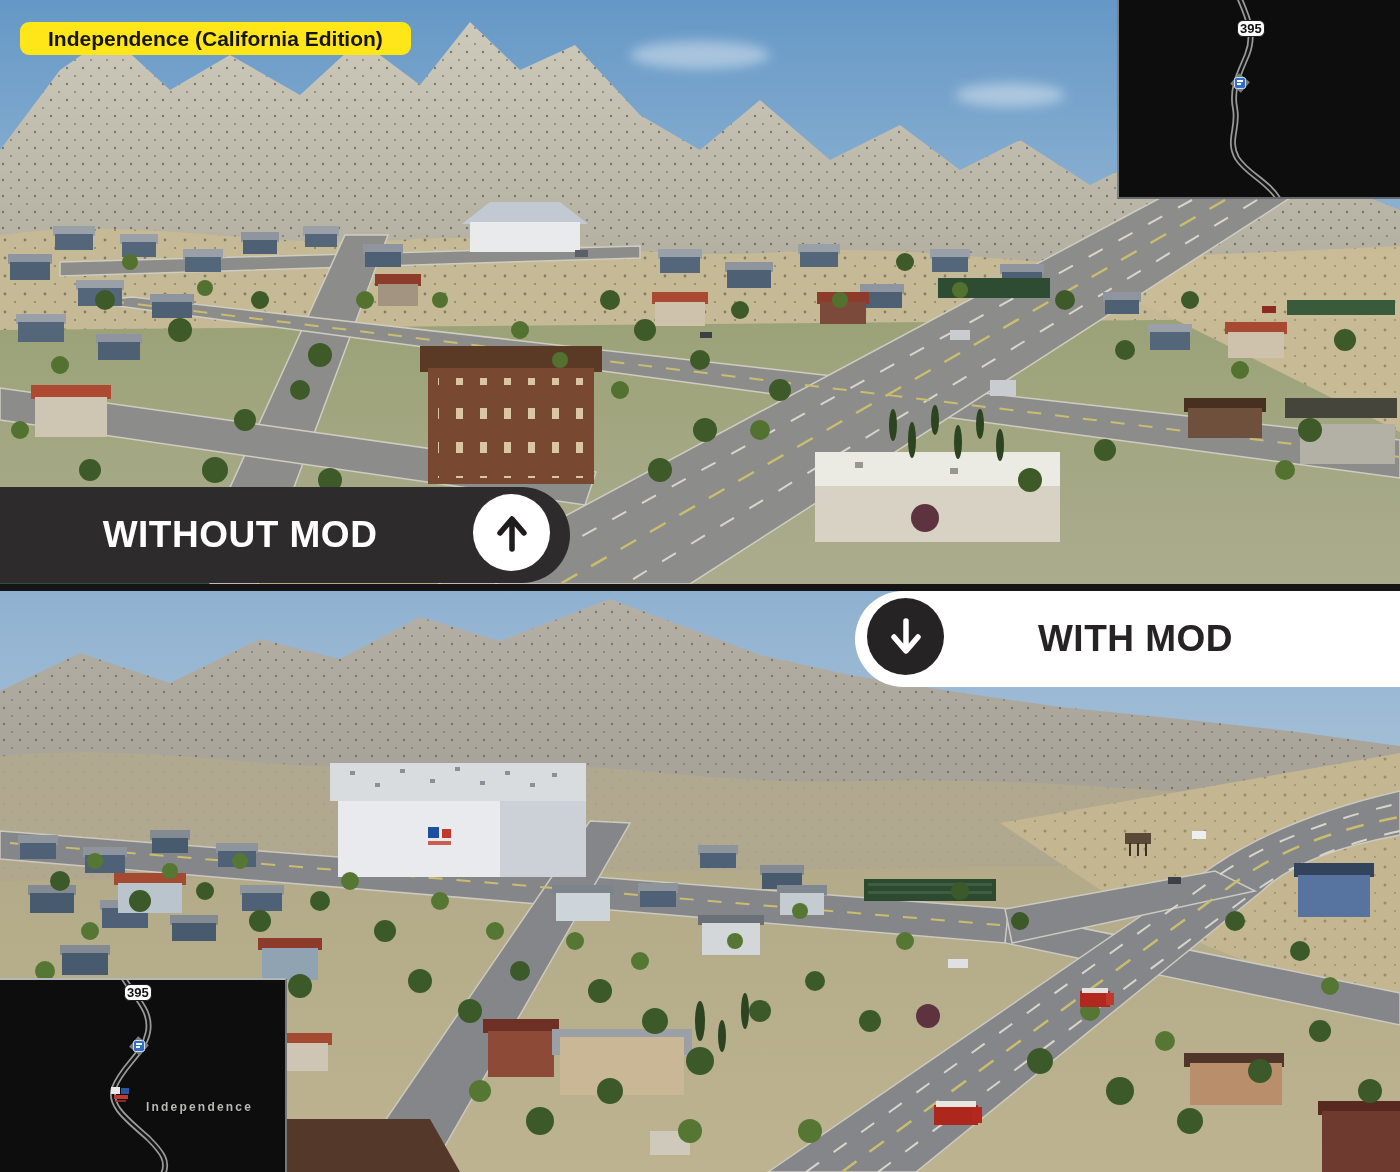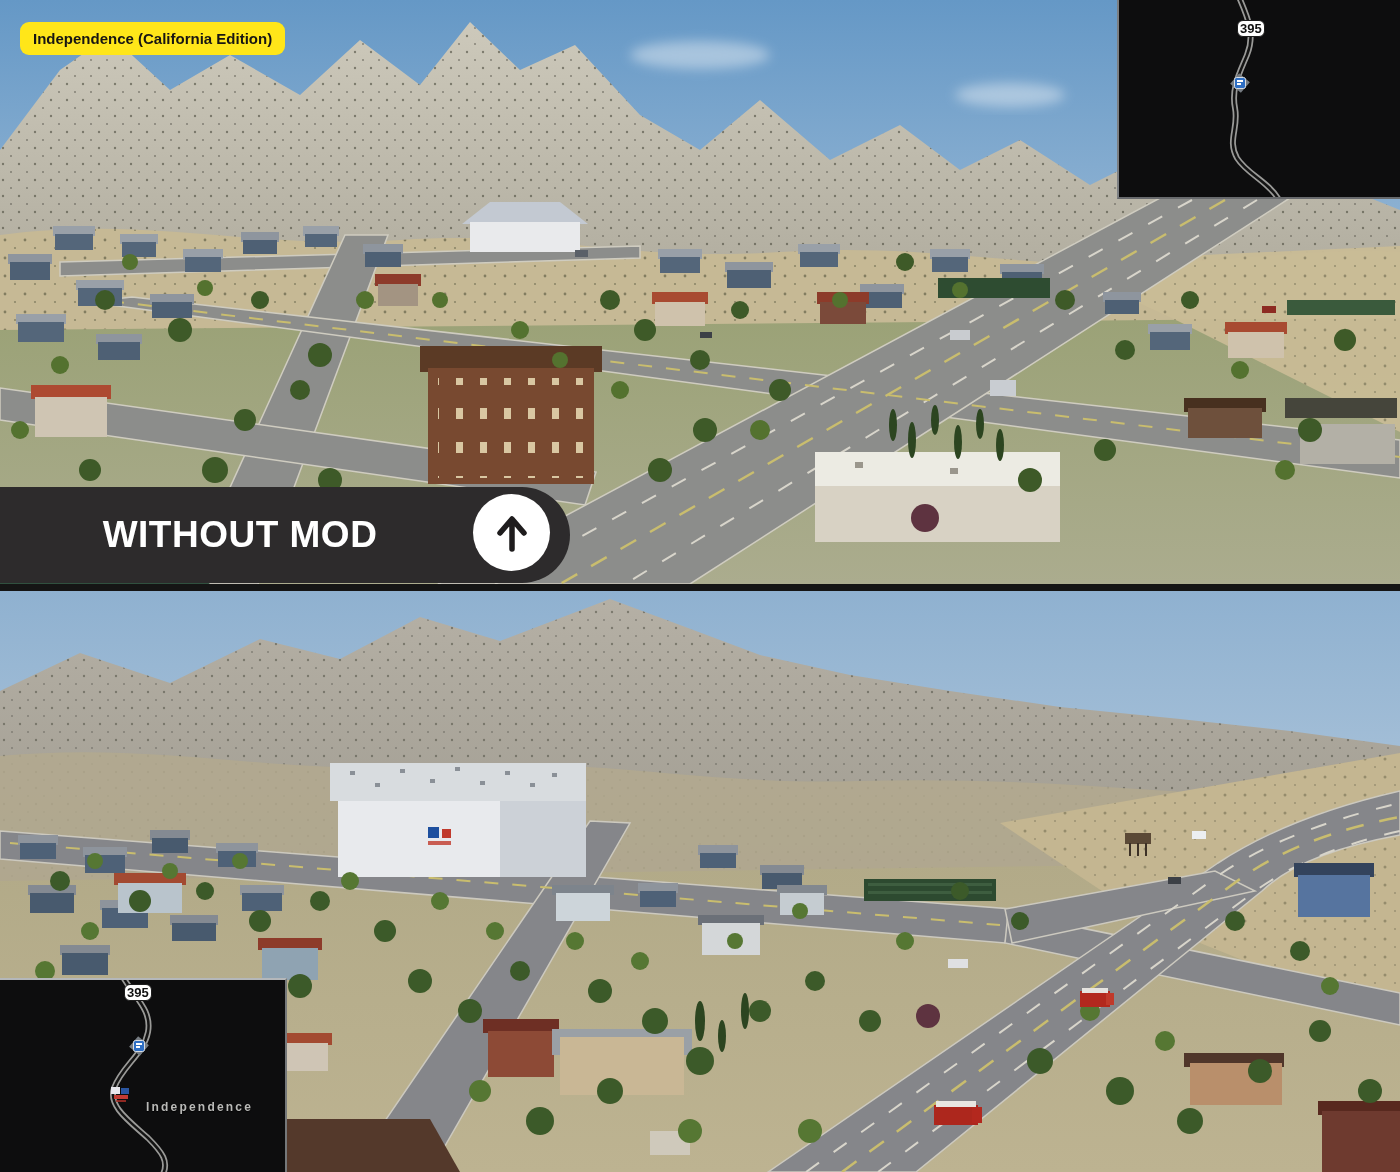--- a/index.html
+++ b/index.html
@@ -4,21 +4,21 @@
 <style>
   html,body{margin:0;padding:0;background:#222;}
   #stage{position:relative;width:1400px;height:1172px;overflow:hidden;
          font-family:"Liberation Sans",sans-serif;background:#000;}
   .scene{position:absolute;left:0;width:1400px;display:block;}
   #divider{position:absolute;left:0;top:584px;width:1400px;height:7px;background:#151515;z-index:2;}
 
   
   #badge{position:absolute;left:20px;top:22px;height:33px;line-height:33px;
          background:var(--badge_bg,#ffe619);color:var(--badge_text,#171513);
-         font-size:15px;font-weight:bold;padding:0 13px;border-radius:9px;z-index:4;
+         font-size:21px;font-weight:bold;padding:0 28px;border-radius:9px;z-index:4;
          white-space:nowrap;}
 
   
   .banner{position:absolute;display:flex;align-items:center;z-index:4;}
   #banner-without{left:0;top:487px;width:570px;height:96px;
       background:var(--banner_dark_bg,#2d2b2c);border-radius:0 48px 48px 0;}
   #banner-without .lbl{flex:1;text-align:center;padding-left:28px;padding-right:118px;
       color:var(--banner_dark_text,#fff);font-size:37px;font-weight:bold;letter-spacing:.5px;}
   #banner-with{left:855px;top:591px;width:545px;height:96px;
       background:var(--banner_light_bg,#ffffff);border-radius:48px 0 0 48px;}
@@ -511,20 +511,28 @@
 
   <div class="banner" id="banner-without">
     <span class="lbl">WITHOUT MOD</span>
     <span class="arrow-circle">
       <svg width="36" height="42" viewBox="0 0 36 42">
         <path d="M18 37 V10 M6 21 L18 7 L30 21" stroke="#1e1c1d" stroke-width="5.5" fill="none" stroke-linecap="round" stroke-linejoin="round"></path>
       </svg>
     </span>
   </div>
 
+  <div class="banner" id="banner-with">
+    <span class="arrow-circle">
+      <svg width="36" height="42" viewBox="0 0 36 42">
+        <path d="M18 5 V32 M6 21 L18 35 L30 21" stroke="#ffffff" stroke-width="5.5" fill="none" stroke-linecap="round" stroke-linejoin="round"></path>
+      </svg>
+    </span>
+    <span class="lbl">WITH MOD</span>
+  </div>
 
   <div class="minimap" id="minimap-tr">
     <svg width="283" height="197" viewBox="0 0 283 197">
       <path d="M120,-3 C130,20 136,35 128,55 C121,72 112,88 116,108 C120,128 108,140 118,158 C128,174 150,182 160,200" fill="none" stroke="#9a9a98" stroke-width="6"></path>
       <path d="M120,-3 C130,20 136,35 128,55 C121,72 112,88 116,108 C120,128 108,140 118,158 C128,174 150,182 160,200" fill="none" stroke="#141414" stroke-width="2.5"></path>
     </svg>
     <div class="marker" style="left:110px;top:72px">
       <svg width="22" height="22" viewBox="0 0 22 22">
         <rect x="4" y="4" width="14" height="14" fill="#777d83" transform="rotate(40 11 11)"></rect>
         <rect x="5.5" y="5.5" width="11" height="11" rx="2" fill="#2f6fc4" stroke="#d8dce0" stroke-width="1"></rect>

